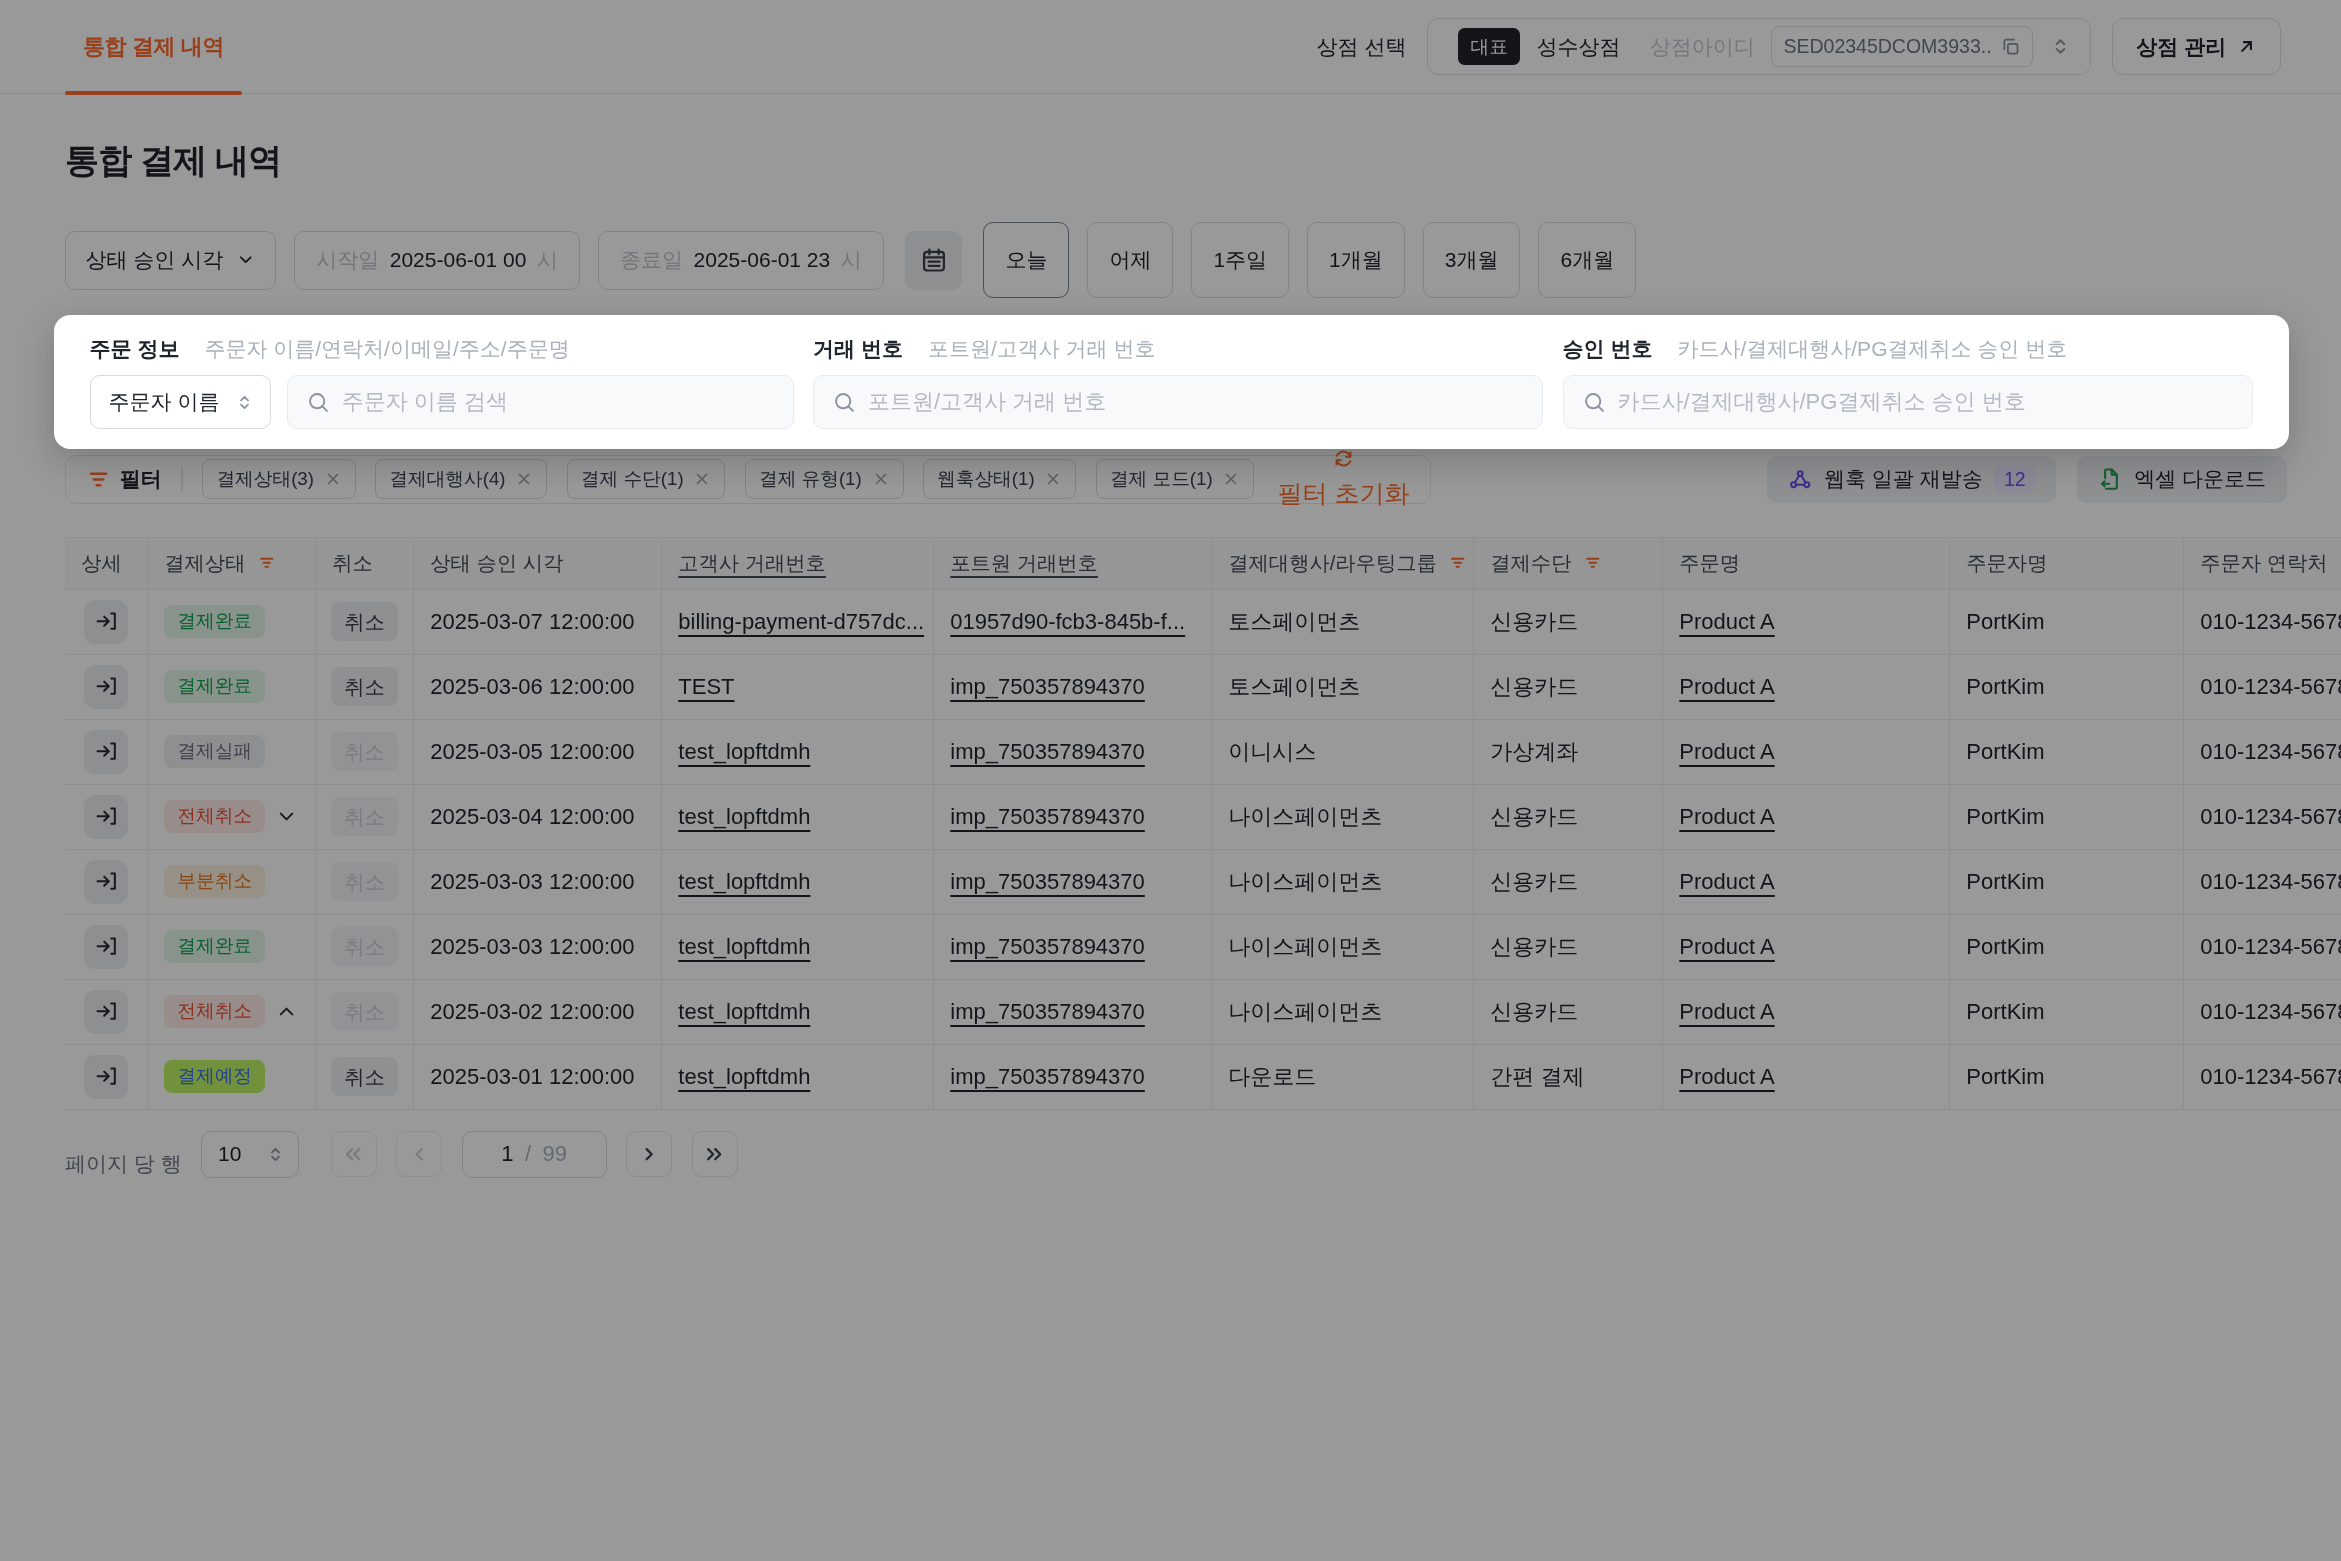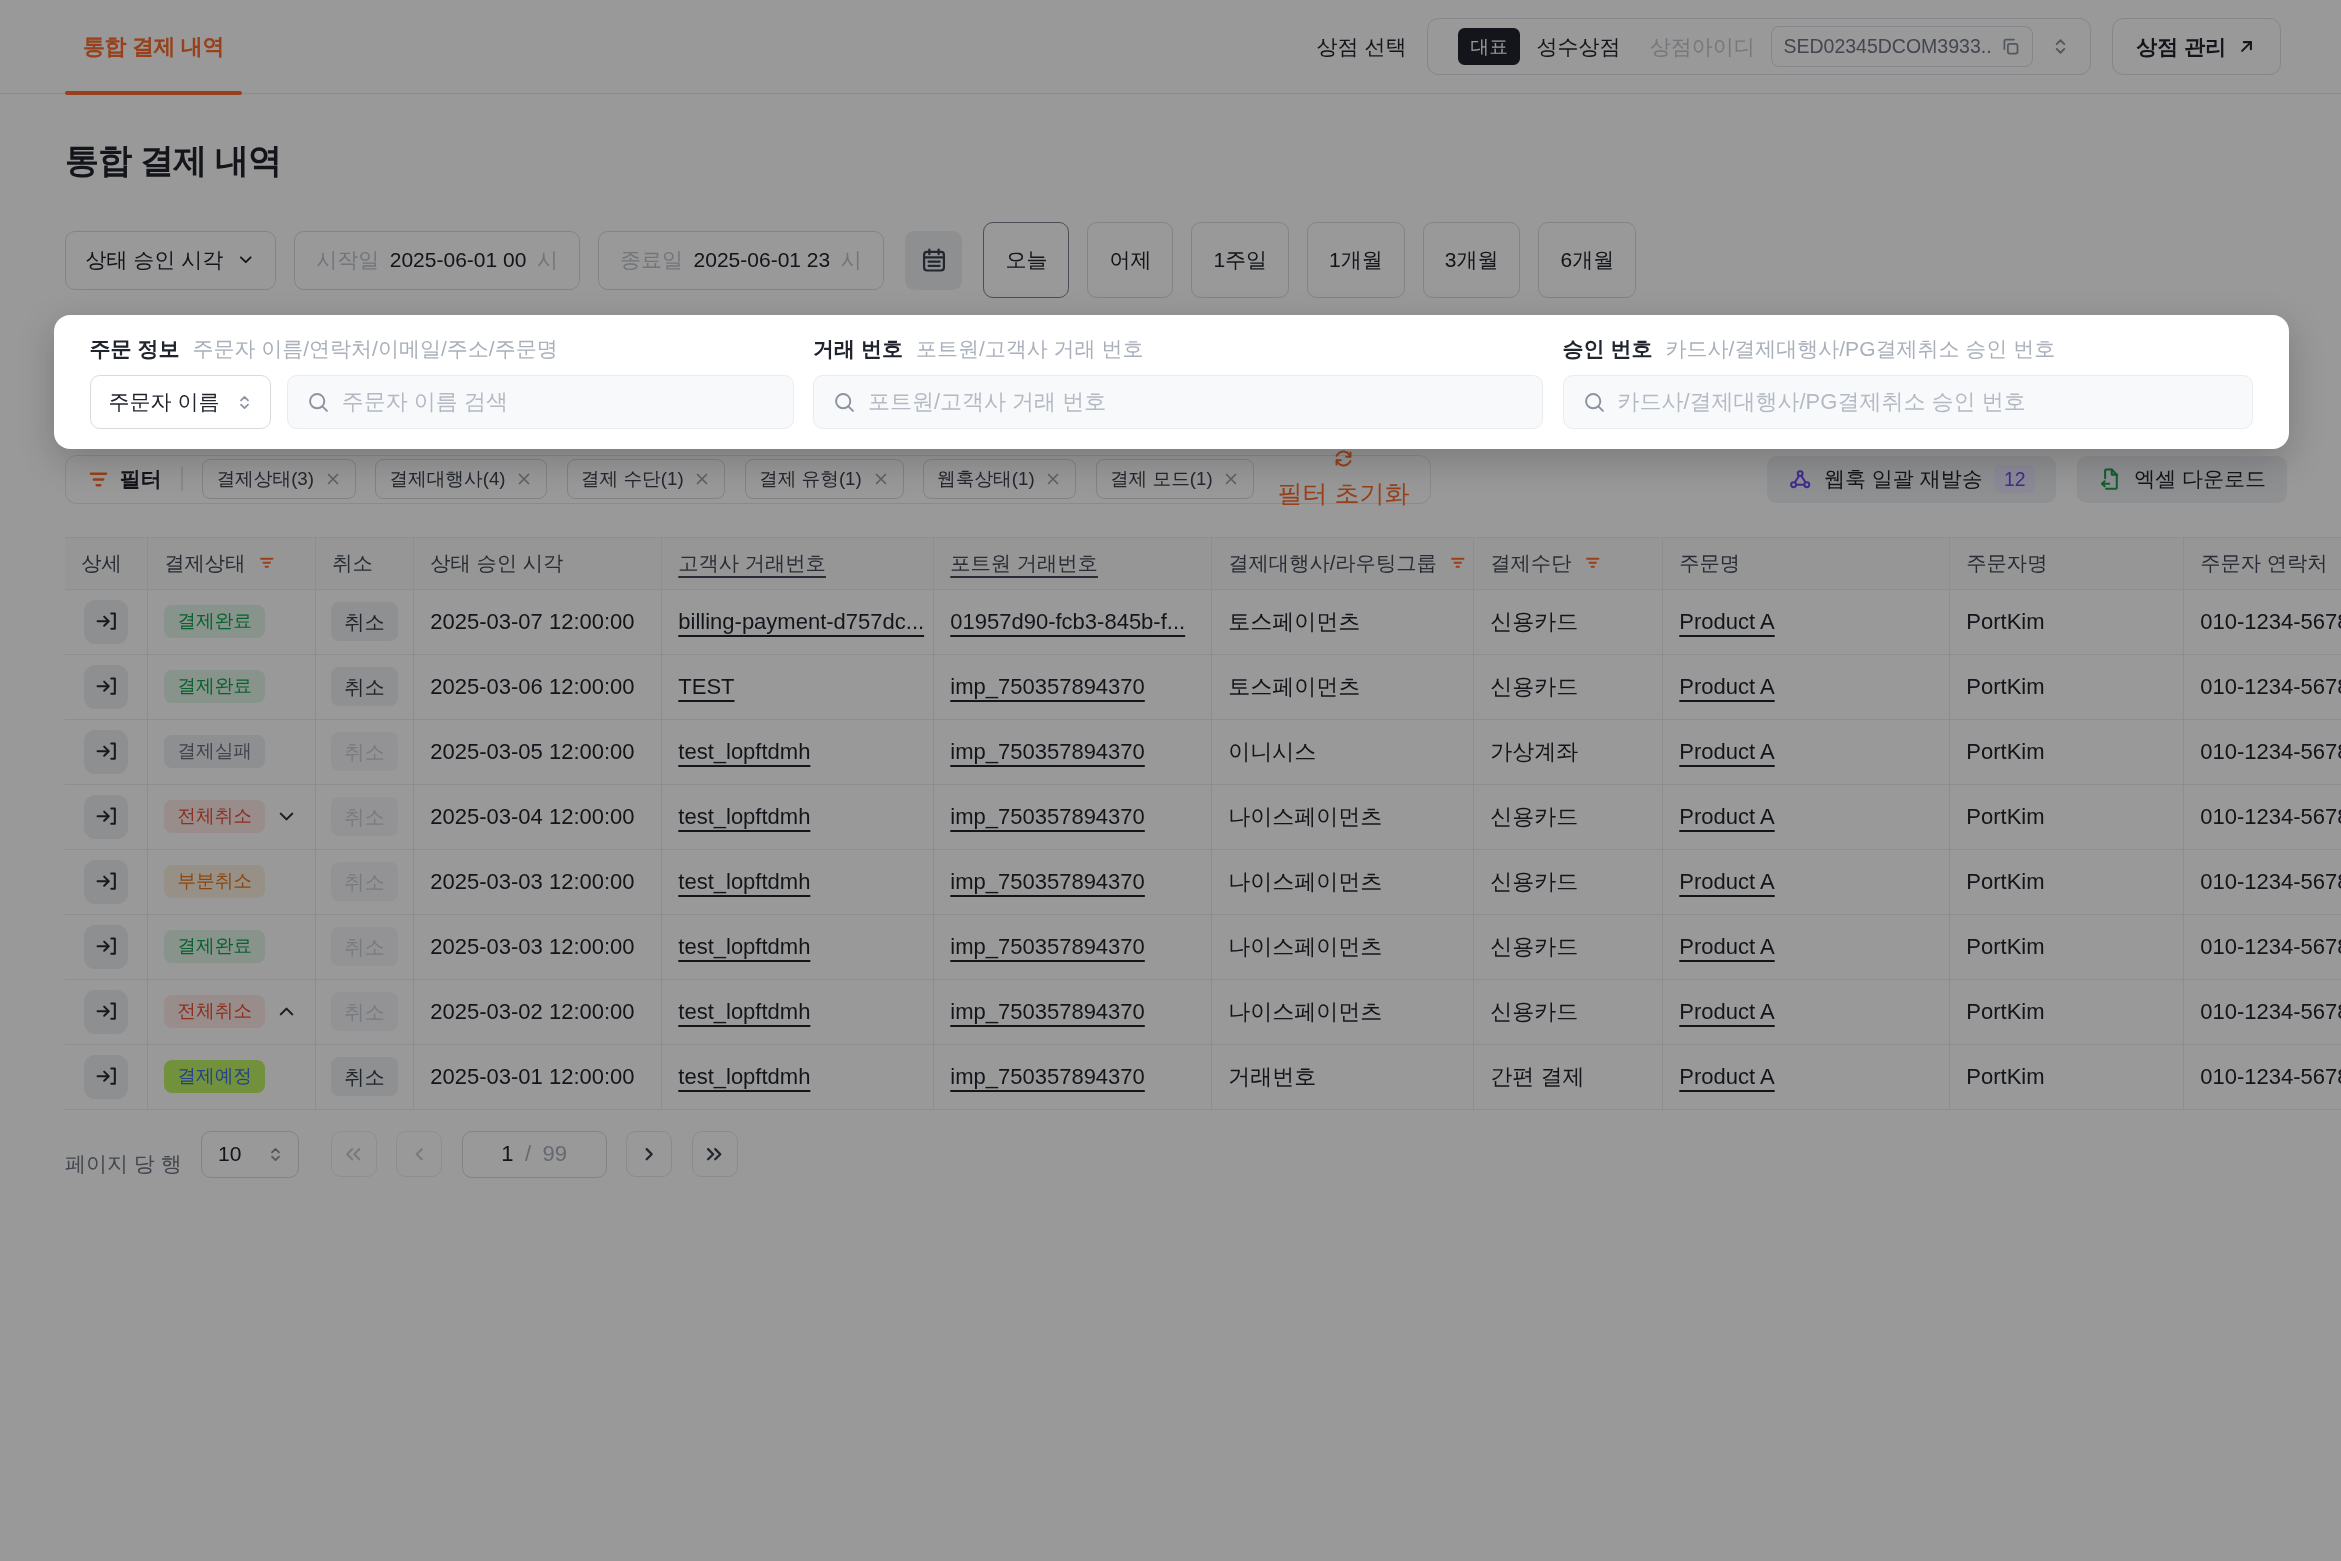--- a/index.html
+++ b/index.html
@@ -50,21 +50,21 @@
   .quick{display:flex;align-items:center;gap:18px;margin-left:3.3px;}
   .qbtn{height:76px;border:1.6px solid var(--bd);border-radius:9.8px;background:#fff;padding:0 21px;font-size:21px;color:var(--ink);display:flex;align-items:center;cursor:pointer;font-family:inherit;}
   .qbtn.selected{border-color:#7A828D;font-weight:500;}
 
   
   .search-panel{position:relative;z-index:60;margin:17px 53px 0 -11.4px;background:#fff;border-radius:16.3px;box-shadow:0 11.4px 36px rgba(16,18,24,.22);padding:18px 36px 19.5px;display:flex;gap:19.5px;}
   .sp-sec{display:flex;flex-direction:column;}
   .sp-sec1{width:704px;}
   .sp-sec2{width:730px;}
   .sp-sec3{flex:1;}
-  .sp-label{font-size:21px;line-height:31px;display:flex;gap:13px;align-items:baseline;white-space:nowrap;}
+  .sp-label{font-size:21px;line-height:31px;display:flex;gap:25px;align-items:baseline;white-space:nowrap;}
   .sp-label b{font-weight:700;color:var(--ink);}
   .sp-label span{color:var(--mut);}
   .sp-controls{margin-top:11.4px;display:flex;gap:16.3px;}
   .sp-select{width:181px;height:54px;border:1.6px solid var(--bd);border-radius:9.8px;background:#fff;display:flex;align-items:center;justify-content:space-between;padding:0 14.6px 0 18px;font-size:21px;color:var(--ink);cursor:pointer;font-family:inherit;}
   .sp-input{flex:1;height:54px;border:1.6px solid #E9EBEF;border-radius:9.8px;background:#F8F9FB;display:flex;align-items:center;gap:11.4px;padding:0 18px;}
   .sp-input input{flex:1;border:none;outline:none;background:transparent;font-size:22px;font-family:inherit;color:var(--ink);}
   .sp-input input::placeholder{color:#B4BAC4;}
 
   
   .chipbar-row{margin-top:5.7px;display:flex;align-items:center;justify-content:space-between;margin-right:55px;}
@@ -712,21 +712,21 @@
     <div class="td center">
             <button class="cancel-btn">취소</button>
           </div>
     <div class="td">2025-03-01 12:00:00</div>
     <div class="td">
             <span class="tlink">test_lopftdmh</span>
           </div>
     <div class="td">
             <span class="tlink">imp_750357894370</span>
           </div>
-    <div class="td">거래번호</div>
+    <div class="td">다운로드</div>
     <div class="td">간편 결제</div>
     <div class="td">
             <span class="tlink">Product A</span>
           </div>
     <div class="td">PortKim</div>
     <div class="td">010-1234-5678</div>
   </div>
       </div>
   </div>
 

